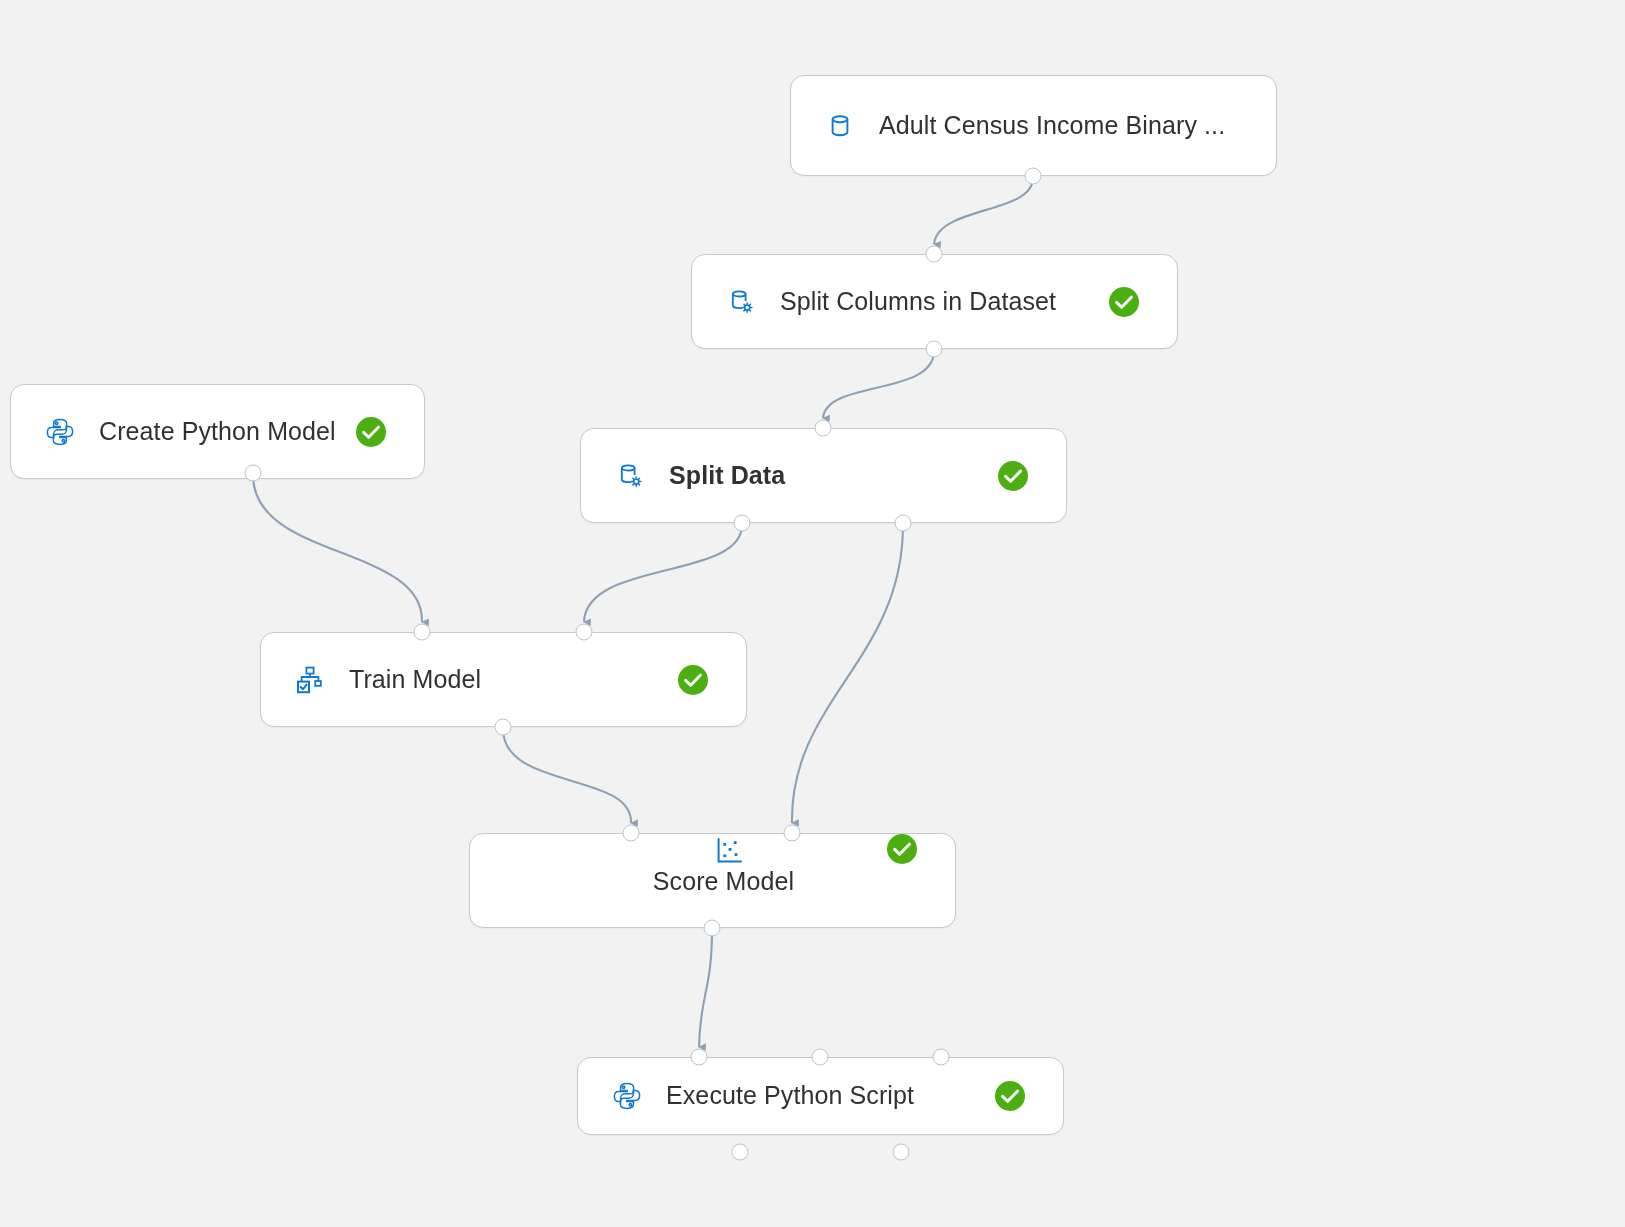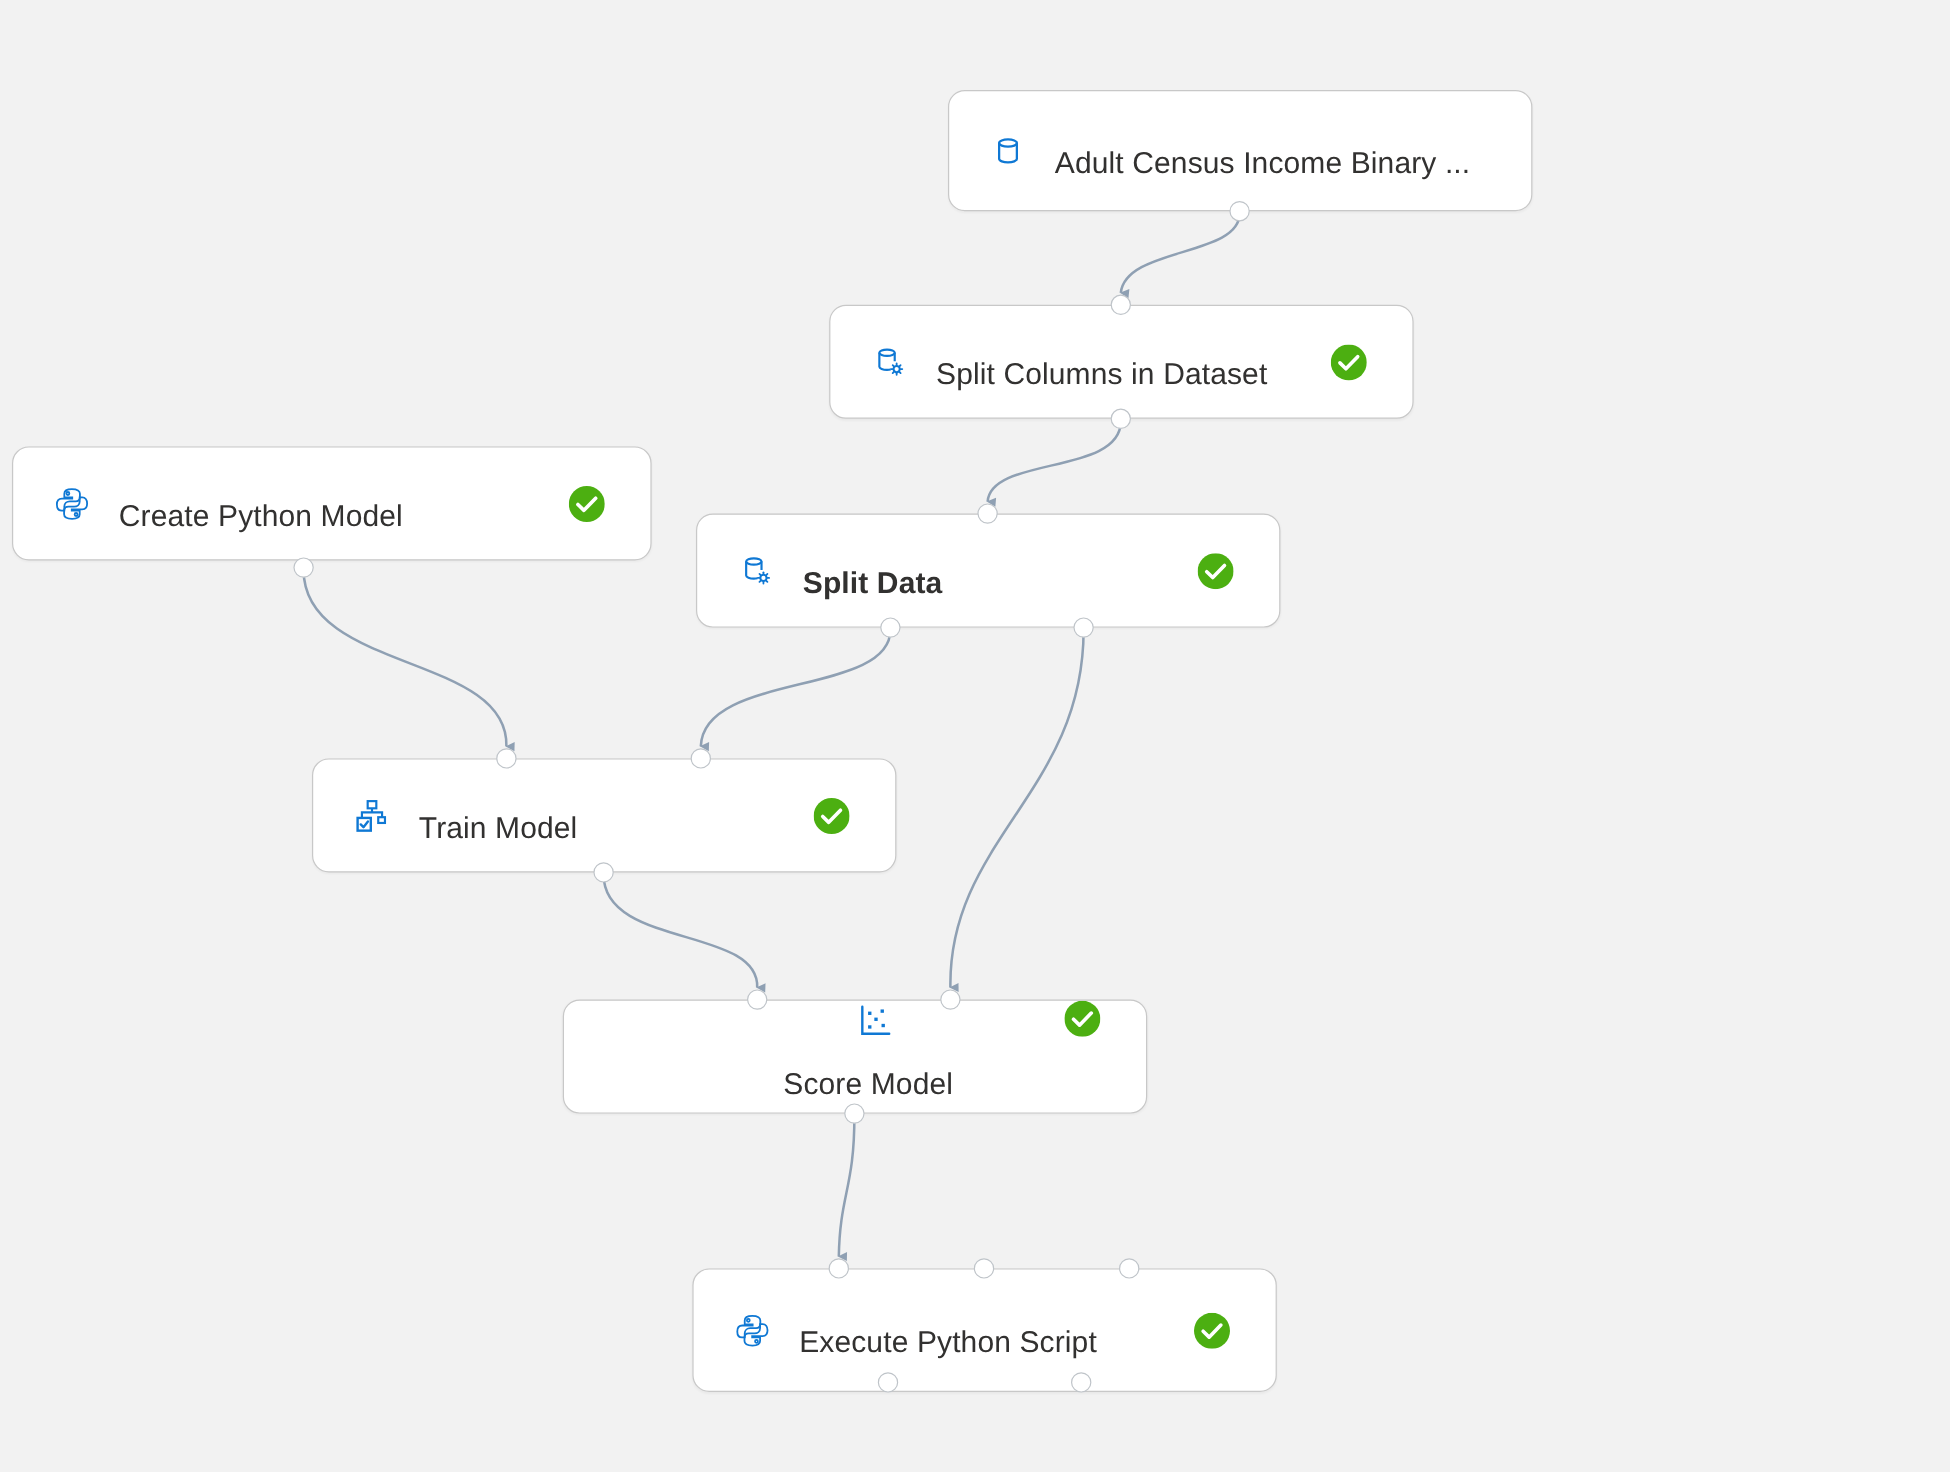--- a/index.html
+++ b/index.html
@@ -50,21 +50,20 @@
     justify-content: center;
   }
   .node-title {
     margin-left: 22px;
     font-size: 25px;
     color: #323130;
     letter-spacing: 0.1px;
     white-space: nowrap;
     flex: 1 1 auto;
     line-height: 1.1;
-    margin-top: 23px;
   }
   .node-status {
     width: 30px;
     height: 30px;
     margin-right: 0;
     flex: 0 0 auto;
     position: absolute;
   }
   .port {
     position: absolute;
@@ -129,21 +128,21 @@
           </svg>
         </span>
         <span class="node-title">Split Columns in Dataset</span>
         <span class="node-status" style="right: 38px;"><svg width="30" height="30" viewBox="0 0 30 30">
             <circle cx="15" cy="15" r="15" fill="#4caf11"></circle>
             <path d="M7.6,15.4 L12.6,20.3 L22.4,10.2" stroke="#ffffff" stroke-width="3.0" fill="none" stroke-linecap="round" stroke-linejoin="round"></path>
           </svg></span>
       </div>
       <div class="port" style="left: 934px; top: 254px;"></div>
       <div class="port" style="left: 934px; top: 349px;"></div>
-      <div class="node" style="left: 10px; top: 372px; width: 533px; height: 95px;">
+      <div class="node" style="left: 10px; top: 384px; width: 415px; height: 95px;">
         <span class="node-icon">
           <svg width="34" height="34" viewBox="0 0 34 34" fill="none">
             <path d="M16.9,4.6 C13.0,4.6 10.6,6.0 10.6,8.4 V11.6 H17.2 V12.6 H8.6 C6.2,12.6 4.4,14.3 4.4,17.5 C4.4,20.7 6.0,22.5 8.4,22.5 H10.6 V19.1 C10.6,16.5 12.7,14.8 15.2,14.8 H20.0 C22.1,14.8 23.6,13.3 23.6,11.2 V8.4 C23.6,6.2 21.6,4.6 16.9,4.6 Z M13.6,7.0 C14.3,7.0 14.8,7.6 14.8,8.3 C14.8,9.0 14.3,9.5 13.6,9.5 C13.0,9.5 12.4,9.0 12.4,8.3 C12.4,7.6 13.0,7.0 13.6,7.0 Z" stroke="#0f78d4" stroke-width="1.5" fill="none"></path>
             <path d="M17.1,29.4 C21.0,29.4 23.4,28.0 23.4,25.6 V22.4 H16.8 V21.4 H25.4 C27.8,21.4 29.6,19.7 29.6,16.5 C29.6,13.3 28.0,11.5 25.6,11.5 H23.4 V14.9 C23.4,17.5 21.3,19.2 18.8,19.2 H14.0 C11.9,19.2 10.4,20.7 10.4,22.8 V25.6 C10.4,27.8 12.4,29.4 17.1,29.4 Z M20.4,27.0 C19.7,27.0 19.2,26.4 19.2,25.7 C19.2,25.0 19.7,24.5 20.4,24.5 C21.0,24.5 21.6,25.0 21.6,25.7 C21.6,26.4 21.0,27.0 20.4,27.0 Z" stroke="#0f78d4" stroke-width="1.5" fill="none"></path>
           </svg>
         </span>
         <span class="node-title">Create Python Model</span>
         <span class="node-status" style="right: 38px;"><svg width="30" height="30" viewBox="0 0 30 30">
             <circle cx="15" cy="15" r="15" fill="#4caf11"></circle>
             <path d="M7.6,15.4 L12.6,20.3 L22.4,10.2" stroke="#ffffff" stroke-width="3.0" fill="none" stroke-linecap="round" stroke-linejoin="round"></path>
@@ -212,21 +211,21 @@
         </span>
         <span class="node-title">Score Model</span>
         <span class="node-status" style="right: 38px;"><svg width="30" height="30" viewBox="0 0 30 30">
             <circle cx="15" cy="15" r="15" fill="#4caf11"></circle>
             <path d="M7.6,15.4 L12.6,20.3 L22.4,10.2" stroke="#ffffff" stroke-width="3.0" fill="none" stroke-linecap="round" stroke-linejoin="round"></path>
           </svg></span>
       </div>
       <div class="port" style="left: 631px; top: 833px;"></div>
       <div class="port" style="left: 792px; top: 833px;"></div>
       <div class="port" style="left: 712px; top: 928px;"></div>
-      <div class="node" style="left: 577px; top: 1057px; width: 487px; height: 103px;">
+      <div class="node" style="left: 577px; top: 1057px; width: 487px; height: 78px;">
         <span class="node-icon">
           <svg width="34" height="34" viewBox="0 0 34 34" fill="none">
             <path d="M16.9,4.6 C13.0,4.6 10.6,6.0 10.6,8.4 V11.6 H17.2 V12.6 H8.6 C6.2,12.6 4.4,14.3 4.4,17.5 C4.4,20.7 6.0,22.5 8.4,22.5 H10.6 V19.1 C10.6,16.5 12.7,14.8 15.2,14.8 H20.0 C22.1,14.8 23.6,13.3 23.6,11.2 V8.4 C23.6,6.2 21.6,4.6 16.9,4.6 Z M13.6,7.0 C14.3,7.0 14.8,7.6 14.8,8.3 C14.8,9.0 14.3,9.5 13.6,9.5 C13.0,9.5 12.4,9.0 12.4,8.3 C12.4,7.6 13.0,7.0 13.6,7.0 Z" stroke="#0f78d4" stroke-width="1.5" fill="none"></path>
             <path d="M17.1,29.4 C21.0,29.4 23.4,28.0 23.4,25.6 V22.4 H16.8 V21.4 H25.4 C27.8,21.4 29.6,19.7 29.6,16.5 C29.6,13.3 28.0,11.5 25.6,11.5 H23.4 V14.9 C23.4,17.5 21.3,19.2 18.8,19.2 H14.0 C11.9,19.2 10.4,20.7 10.4,22.8 V25.6 C10.4,27.8 12.4,29.4 17.1,29.4 Z M20.4,27.0 C19.7,27.0 19.2,26.4 19.2,25.7 C19.2,25.0 19.7,24.5 20.4,24.5 C21.0,24.5 21.6,25.0 21.6,25.7 C21.6,26.4 21.0,27.0 20.4,27.0 Z" stroke="#0f78d4" stroke-width="1.5" fill="none"></path>
           </svg>
         </span>
         <span class="node-title">Execute Python Script</span>
         <span class="node-status" style="right: 38px;"><svg width="30" height="30" viewBox="0 0 30 30">
             <circle cx="15" cy="15" r="15" fill="#4caf11"></circle>
             <path d="M7.6,15.4 L12.6,20.3 L22.4,10.2" stroke="#ffffff" stroke-width="3.0" fill="none" stroke-linecap="round" stroke-linejoin="round"></path>

